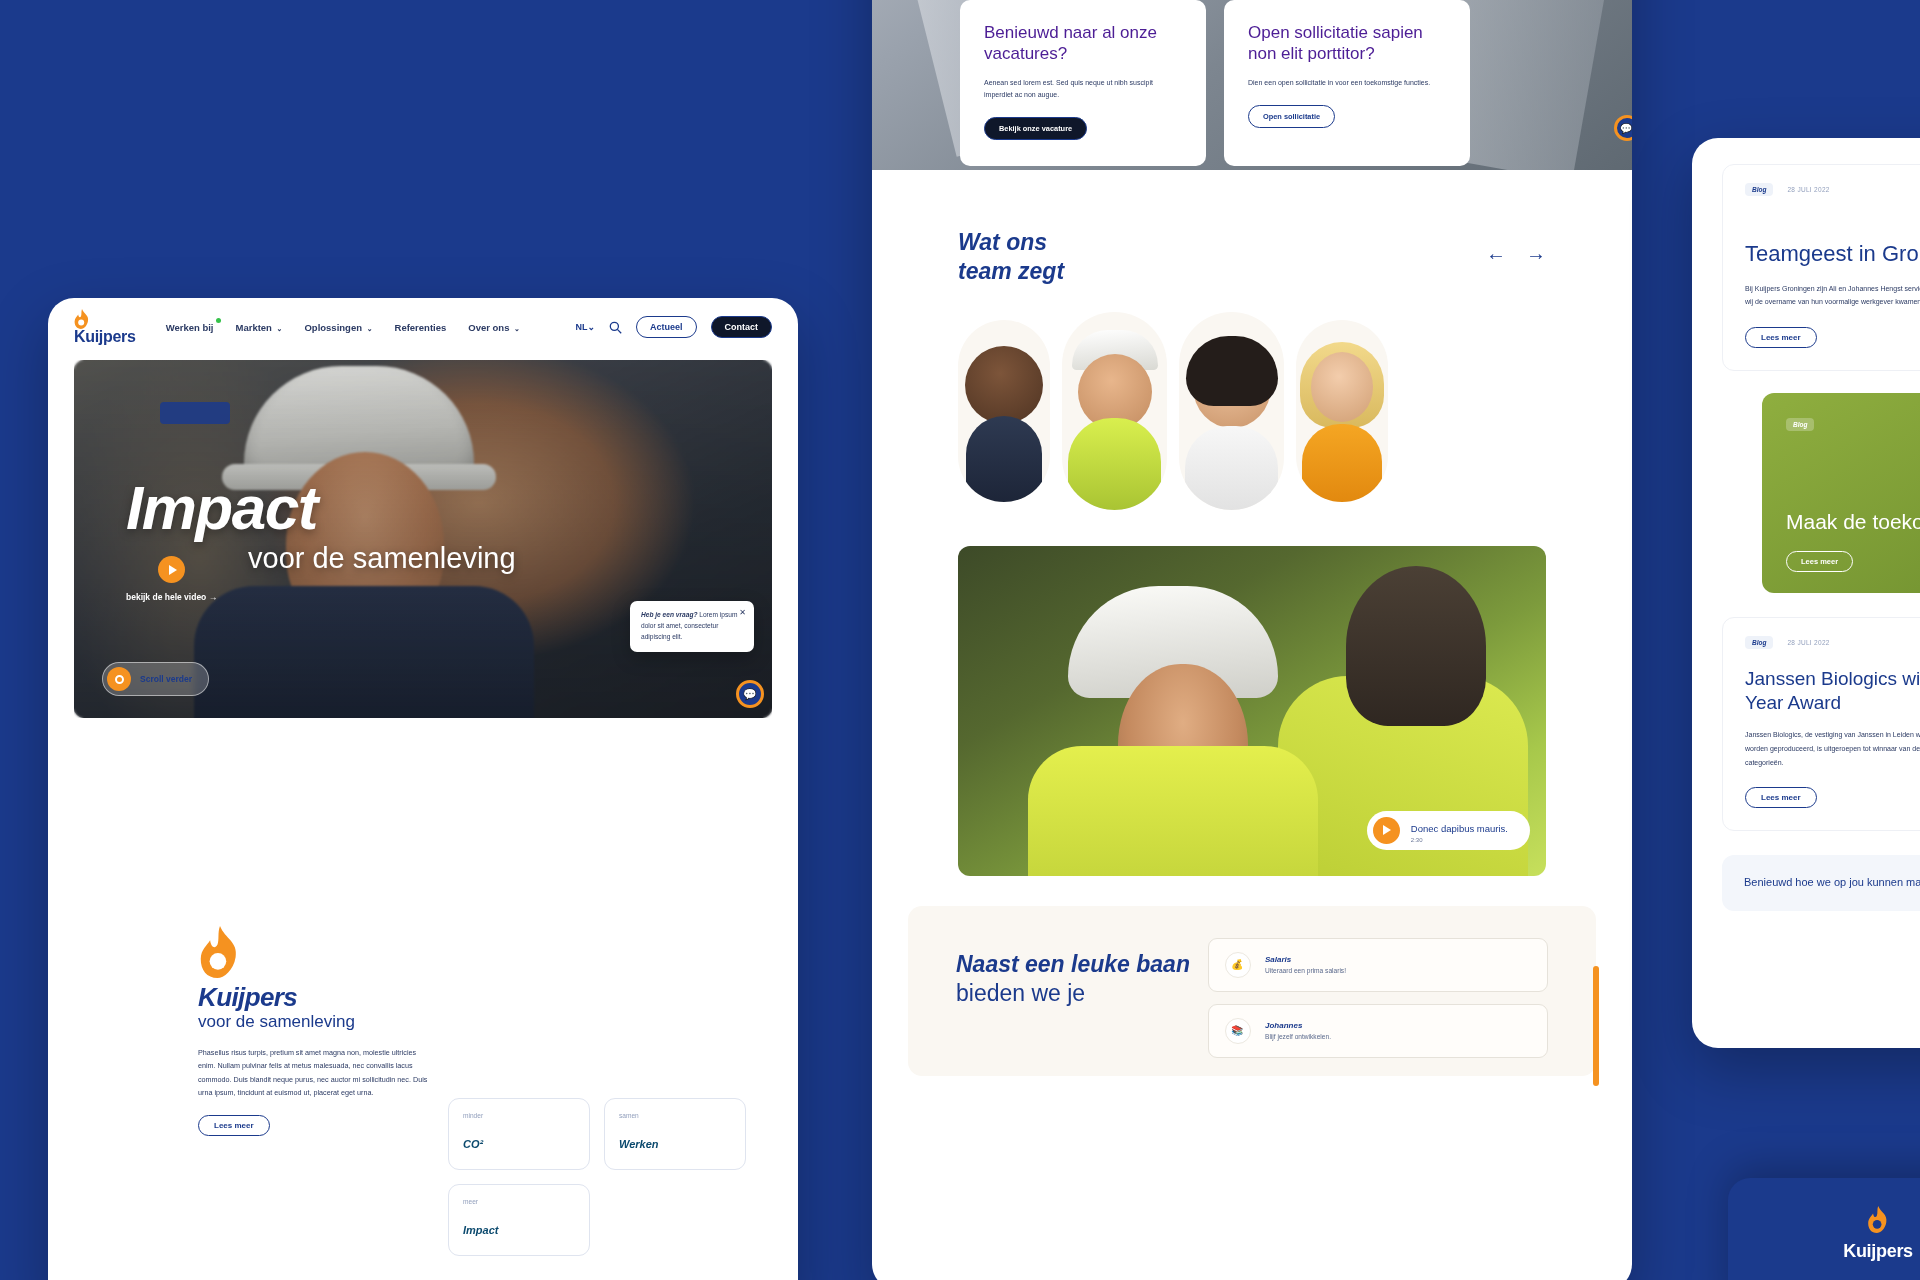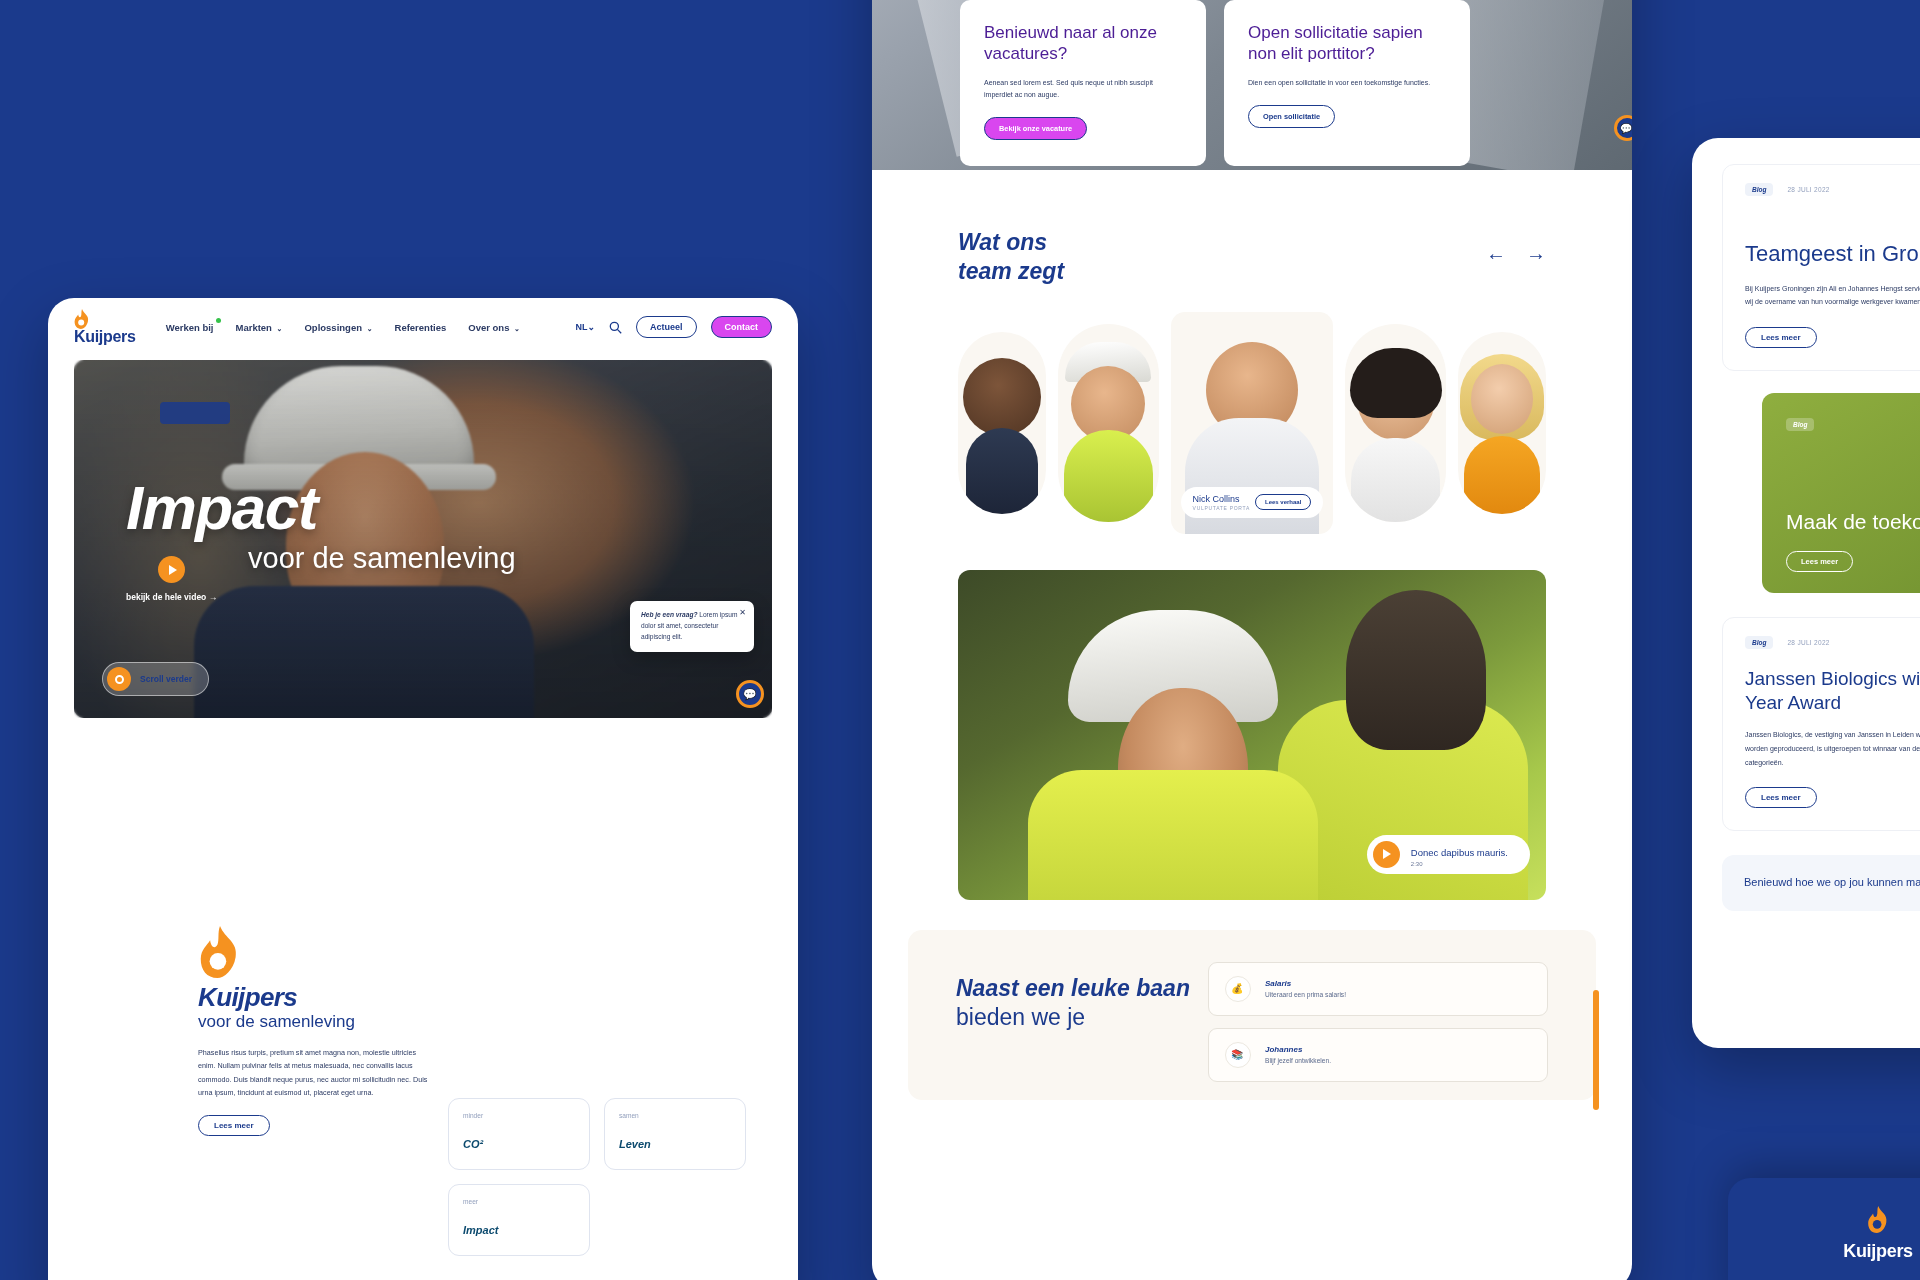--- a/index.html
+++ b/index.html
@@ -12,21 +12,21 @@
   .stage { position: absolute; inset: 0; }
 
   
   .panel { position: absolute; background: #fff; border-radius: 26px; overflow: hidden;
            box-shadow: 0 22px 60px rgba(0,0,0,.28); }
   .italic-head { font-style: italic; font-weight: 700; color: #1b3a8c; }
 
   .pill { display: inline-flex; align-items: center; justify-content: center; gap: 7px;
           border-radius: 999px; white-space: nowrap; }
   .pill-outline { border: 1.4px solid #1b3a8c; color: #1b3a8c; background: transparent; }
-  .pill-solid { background: #d946ef; color: #fff; border: 1.4px solid #1b3a8c; }
+  .pill-solid { background: #0f172a; color: #fff; border: 1.4px solid #1b3a8c; }
 
   
   #left-panel { left: 48px; top: 298px; width: 750px; height: 1010px; }
   .nav { height: 58px; display: flex; align-items: center; padding: 0 26px; gap: 0; }
   .logo-wrap { display: flex; flex-direction: column; align-items: flex-start; margin-right: 30px; }
   .logo-text { font-weight: 700; font-size: 16px; color: #1b3a8c; letter-spacing: -.3px; line-height: 1; }
   .nav-links { display: flex; align-items: center; gap: 22px; }
   .nav-link { font-size: 9.5px; font-weight: 700; color: #2b3a63; position: relative; cursor: pointer; }
   .nav-link .caret { font-size: 7px; margin-left: 2px; color:#2b3a63; }
   .dot { position: absolute; top: -4px; right: -7px; width: 5px; height: 5px; border-radius: 50%; background: #36c24a; }
@@ -277,21 +277,21 @@
       <span class="pill pill-outline lees-meer">Lees meer</span>
     </div>
 
     <div class="kpi-grid">
       <div class="kpi">
         <div class="kpi-small">minder</div>
         <div class="kpi-big">CO²</div>
       </div>
       <div class="kpi">
         <div class="kpi-small">samen</div>
-        <div class="kpi-big">Leven</div>
+        <div class="kpi-big">Werken</div>
       </div>
       <div class="kpi">
         <div class="kpi-small">meer</div>
         <div class="kpi-big">Impact</div>
       </div>
     </div>
 
   </div>
 
   <div class="panel" id="mid-panel">
@@ -328,31 +328,20 @@
 
       <div class="carousel">
         <div class="t-card t-small">
           <div class="av" style="top:26px;width:78px;height:78px;background:radial-gradient(circle at 45% 35%,#7d553a,#4e3322);"></div>
           <div style="position:absolute;left:8px;right:8px;bottom:0;height:86px;background:linear-gradient(180deg,#2e3a52,#1d2538);border-radius:40px 40px 0 0;"></div>
         </div>
         <div class="t-card t-mid">
           <div style="position:absolute;left:50%;transform:translateX(-50%);top:18px;width:86px;height:40px;background:linear-gradient(175deg,#fff,#d9d9d3);border-radius:46px 46px 6px 6px;"></div>
           <div class="av" style="top:42px;width:74px;height:76px;background:radial-gradient(circle at 45% 35%,#e8b68c,#c28b5f);"></div>
           <div style="position:absolute;left:6px;right:6px;bottom:0;height:92px;background:linear-gradient(180deg,#d9ef4e,#a9c433);border-radius:44px 44px 0 0;"></div>
-        </div>
-        <div class="t-card t-main">
-          <div class="av" style="top:30px;width:92px;height:96px;background:radial-gradient(circle at 45% 35%,#e8b68c,#bd8458);"></div>
-          <div style="position:absolute;left:14px;right:14px;bottom:0;height:116px;background:linear-gradient(180deg,#f3f4f6,#d7dae0);border-radius:54px 54px 0 0;"></div>
-          <div class="name-bar">
-            <div>
-              <div class="nb-name">Nick Collins</div>
-              <div class="nb-role">VULPUTATE PORTA</div>
-            </div>
-            <span class="pill pill-outline nb-btn">Lees verhaal</span>
-          </div>
         </div>
         <div class="t-card t-mid">
           <div class="av" style="top:34px;width:78px;height:82px;background:radial-gradient(circle at 45% 35%,#f0c6a2,#c89368);"></div>
           <div style="position:absolute;left:50%;transform:translateX(-50%);top:24px;width:92px;height:70px;background:#241d1a;border-radius:46px 46px 30px 30px;"></div>
           <div style="position:absolute;left:6px;right:6px;bottom:0;height:84px;background:linear-gradient(180deg,#f7f7f7,#e2e2e2);border-radius:42px 42px 0 0;"></div>
         </div>
         <div class="t-card t-small">
           <div style="position:absolute;left:50%;transform:translateX(-50%);top:22px;width:84px;height:86px;background:linear-gradient(180deg,#f2d98b,#d9b95e);border-radius:44px 44px 34px 34px;"></div>
           <div class="av" style="top:32px;width:62px;height:70px;background:radial-gradient(circle at 45% 35%,#f3cdac,#d09e73);"></div>
           <div style="position:absolute;left:6px;right:6px;bottom:0;height:78px;background:linear-gradient(180deg,#f5a623,#e2890f);border-radius:38px 38px 0 0;"></div>

